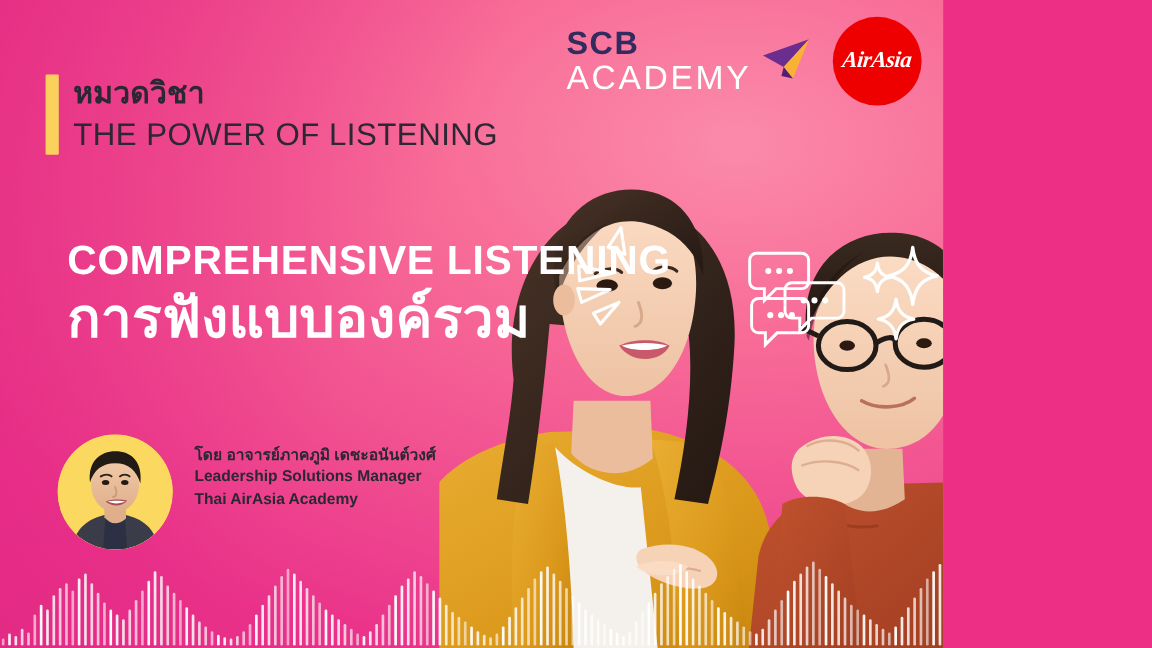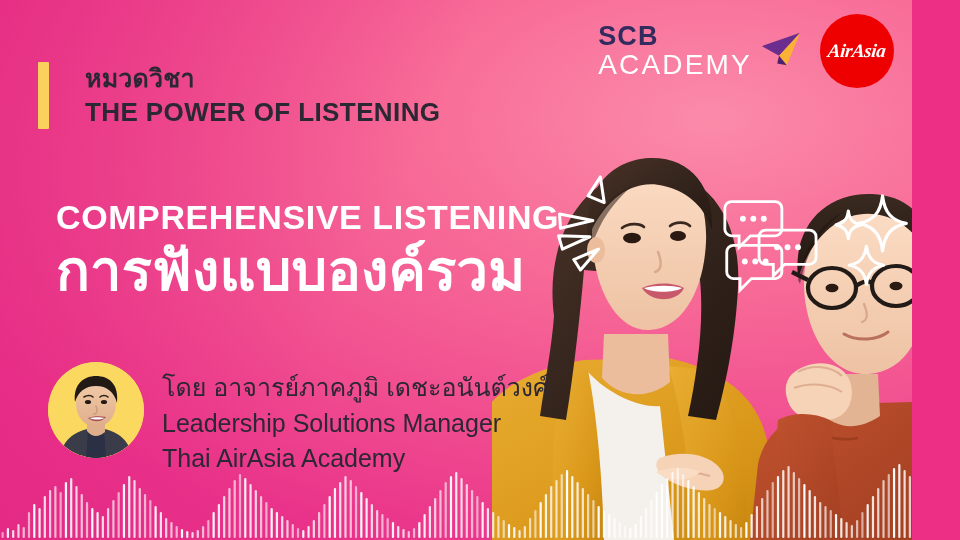--- a/index.html
+++ b/index.html
@@ -5,21 +5,21 @@
 <style>
   * { margin:0; padding:0; box-sizing:border-box; }
   html,body { width:960px; height:540px; overflow:hidden; }
   body {
     font-family:"Liberation Sans", sans-serif;
     background:#ED2F86;
   }
 
   #stage {
     position:relative;
-    width:912px; height:540px;
+    width:786px; height:540px;
     overflow:hidden;
     background:
       radial-gradient(120% 110% at 78% 22%, #FB8BAA 0%, #F86D98 26%, #F15090 52%, #E9318A 78%, #E22A84 100%);
   }
   
   #stage:before {
     content:""; position:absolute; inset:0;
     background:linear-gradient(115deg, rgba(226,36,128,.55) 0%, rgba(226,36,128,0) 42%);
     pointer-events:none;
   }
@@ -49,59 +49,59 @@
   .airasia span {
     color:#fff; font-style:italic; font-weight:700;
     font-size:19px; letter-spacing:-.4px;
     transform:skewX(-6deg);
     font-family:"Liberation Serif", serif;
   }
 
   
   .eyebrow {
     position:absolute; left:38px; top:62px; z-index:20;
-    display:flex; align-items:stretch; gap:36px;
+    display:flex; align-items:stretch; gap:12px;
   }
   .eyebrow .bar {
     width:11px; border-radius:1px; background:#FBD15E;
   }
   .eyebrow .txt { padding-top:1px; }
   .eyebrow .cat {
     font-size:25px; font-weight:700; color:#2B2733;
     line-height:1.25; letter-spacing:.2px;
   }
   .eyebrow .eng {
-    font-size:26px; font-weight:700; color:#2B2733;
+    font-size:26px; font-weight:400; color:#2B2733;
     line-height:1.25; letter-spacing:.4px; margin-top:2px;
   }
 
   
   .headline { position:absolute; left:56px; top:198px; z-index:20; }
   .headline .en {
     font-size:34px; font-weight:700; color:#FFFFFF;
     letter-spacing:.6px; line-height:1.15;
   }
   .headline .th {
-    font-size:56px; font-weight:700; color:#FFFFFF;
+    font-size:46px; font-weight:700; color:#FFFFFF;
     line-height:1.15; margin-top:2px; letter-spacing:.2px;
   }
 
   
   .speaker {
     position:absolute; left:48px; top:362px; z-index:20;
     display:flex; align-items:flex-start; gap:18px;
   }
   .avatar {
     width:96px; height:96px; border-radius:50%;
     background:#FBD85F; overflow:hidden; position:relative; flex:0 0 auto;
   }
   .avatar svg { position:absolute; inset:0; width:100%; height:100%; }
   .speaker-txt { padding-top:8px; }
   .speaker-txt div {
-    color:#2B2733; font-size:25px; line-height:1.42; font-weight:400;
+    color:#2B2733; font-size:13px; line-height:1.42; font-weight:700;
   }
 
   
   .photo {
     position:absolute; right:0; bottom:0; width:420px; height:420px;
     z-index:10; overflow:hidden;
   }
   .photo svg { width:100%; height:100%; display:block; }
 
   

